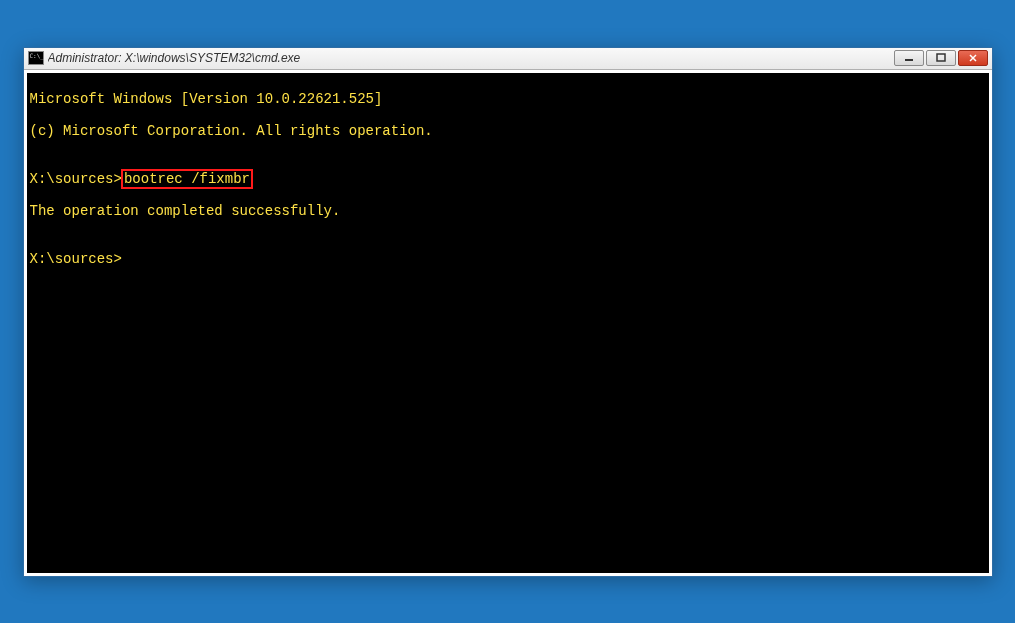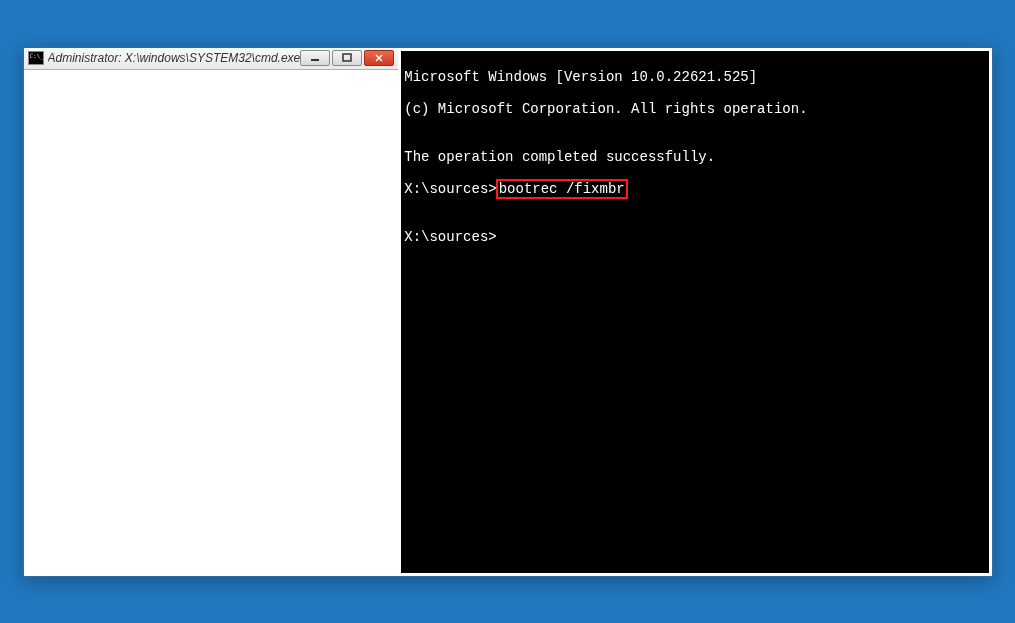--- a/index.html
+++ b/index.html
@@ -12,21 +12,21 @@
       align-items: center;
       justify-content: center;
     }
     .window {
       width: 970px;
       height: 530px;
       background: #fff;
       border: 1px solid #2e6da5;
       box-shadow: 0 4px 20px rgba(0,0,0,0.3);
       display: flex;
-      flex-direction: row;
+      flex-direction: column;
     }
     .titlebar {
       height: 22px;
       background: linear-gradient(to bottom, #f9f9f9, #e9e9e9);
       border-bottom: 1px solid #b0b0b0;
       display: flex;
       align-items: center;
       padding: 0 2px;
     }
     .app-icon {
@@ -74,21 +74,21 @@
     .win-min { background: linear-gradient(to bottom, #f5f5f5, #d9d9d9); }
     .win-max { background: linear-gradient(to bottom, #f5f5f5, #d9d9d9); }
     .win-close {
       background: linear-gradient(to bottom, #e86b55, #cf3a1e);
       border-color: #9c2a17;
     }
     .win-min svg, .win-max svg, .win-close svg { display: block; }
     .terminal {
       flex: 1;
       background: #000;
-      color: #ffffff;
+      color: #fde047;
       font-family: Consolas, 'Courier New', monospace;
       font-size: 14px;
       line-height: 16px;
       padding: 2px 3px;
       margin: 3px;
       white-space: pre;
       overflow: hidden;
       position: relative;
     }
     .line { display: block; }
@@ -122,18 +122,18 @@
           <line x1="2" y1="2" x2="8" y2="8" stroke="#fff" stroke-width="1.5"></line>
           <line x1="8" y1="2" x2="2" y2="8" stroke="#fff" stroke-width="1.5"></line>
         </svg>
       </div>
     </div>
   </div>
   <div class="terminal">
 <span class="line">Microsoft Windows [Version 10.0.22621.525]</span>
 <span class="line">(c) Microsoft Corporation. All rights operation.</span>
 <span class="line"></span>
+<span class="line"><span>X:\sources&gt;</span><span class="highlight-box">bootrec /fixmbr</span></span>
 <span class="line">The operation completed successfully.</span>
-<span class="line"><span>X:\sources&gt;</span><span class="highlight-box">bootrec /fixmbr</span></span>
 <span class="line"></span>
 <span class="line">X:\sources&gt;</span>
   </div>
 </div>
 
 </body></html>

